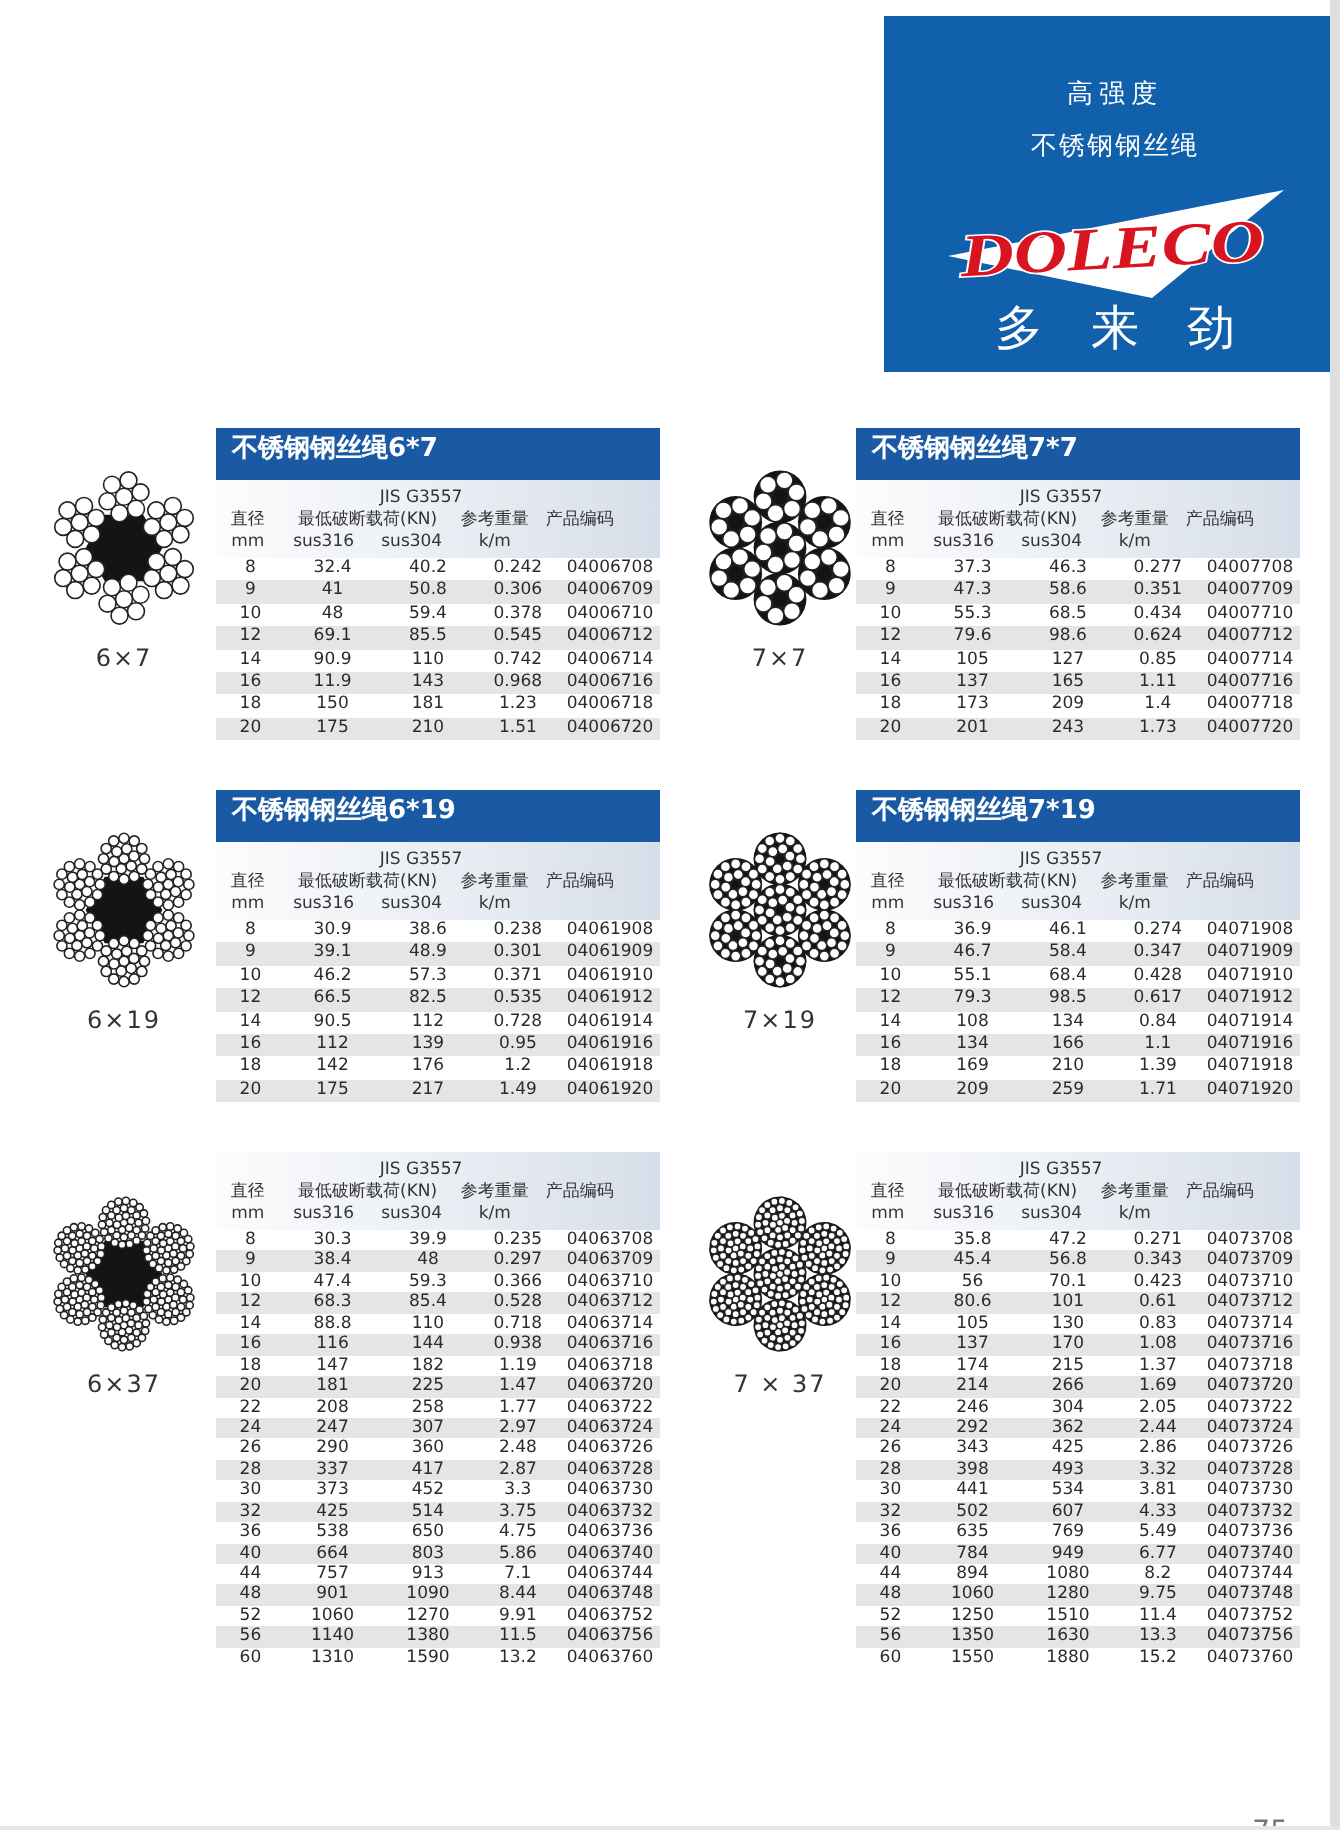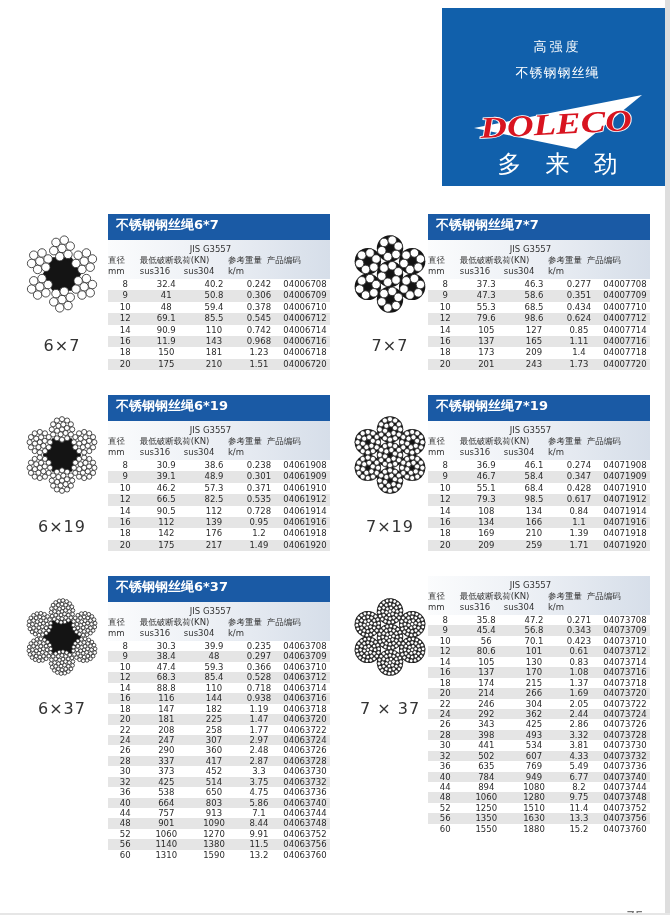--- a/index.html
+++ b/index.html
@@ -21,29 +21,29 @@
   .table-title {
     height:26px; line-height:22px; background:var(--title-bg,#1a5aa5);
     color:#fff; font-weight:bold; font-size:13px; padding-left:8px;
   }
   .table-head {
     background:linear-gradient(90deg,#fbfcfd 0%, #e9edf3 55%, #d6dee9 100%);
     padding:3px 17px 2px 0;
   }
   .std { text-align:center; font-size:8.5px; color:#333; height:12px; line-height:12px; }
   .grid5 { display:grid; grid-template-columns:15.5% 21.5% 21.5% 19% 22.5%; }
-  .hcell { font-size:8.5px; color:#333; height:11px; line-height:11px; white-space:nowrap; }
+  .hcell { text-align:center; font-size:8.5px; color:#333; height:11px; line-height:11px; white-space:nowrap; }
   .span2 { grid-column:2 / span 2; }
   .rows .row { font-size:8.5px; color:#2b2b2b; }
   .rows .row:nth-child(even) { background:#e5e5e5; }
   .rows .row div { text-align:center; height:11.4px; line-height:11.4px; white-space:nowrap; }
   .spec-table.compact .rows .row div { height:10.45px; line-height:10.45px; }
   
   .diagram { position:absolute; width:84px; text-align:center; }
-  .diagram-label { font-size:16px; color:#333; margin-top:18px; letter-spacing:1px; }
+  .diagram-label { font-size:12px; color:#333; margin-top:4px; letter-spacing:1px; }
   
   .page-number { position:absolute; right:26px; top:908px; font-size:14px; color:#777; }
   .edge-right { position:absolute; right:0; top:0; width:5px; height:915px; background:#dedede; }
   .edge-bottom { position:absolute; left:0; bottom:0; width:670px; height:2px; background:#e6e6e6; }
 </style>
 </head>
 <body>
 
 <div class="page">
 
@@ -980,21 +980,20 @@
               <circle cx="41.0" cy="-12.5" r="2.3" fill="#ffffff" stroke="#222" stroke-width="1"></circle>
               <circle cx="38.9" cy="-8.1" r="2.3" fill="#ffffff" stroke="#222" stroke-width="1"></circle>
               <circle cx="35.6" cy="-4.8" r="2.3" fill="#ffffff" stroke="#222" stroke-width="1"></circle>
               <circle cx="31.3" cy="-2.8" r="2.3" fill="#ffffff" stroke="#222" stroke-width="1"></circle>
               <circle cx="26.5" cy="-2.3" r="2.3" fill="#ffffff" stroke="#222" stroke-width="1"></circle>
               <circle cx="21.9" cy="-3.6" r="2.3" fill="#ffffff" stroke="#222" stroke-width="1"></circle>
             </svg></div>
       <div class="diagram-label">6×37</div>
     </div>
     <div class="spec-table compact" style="left: 108px; top: 576px; width: 222px;">
-      <div class="table-title">不锈钢钢丝绳6*37</div>
       <div class="table-head">
         <div class="std">JIS G3557</div>
         <div class="grid5">
           <div class="hcell">直径</div>
           <div class="hcell span2">最低破断载荷(KN)</div>
           <div class="hcell">参考重量</div>
           <div class="hcell">产品编码</div>
         </div>
         <div class="grid5">
           <div class="hcell">mm</div>

